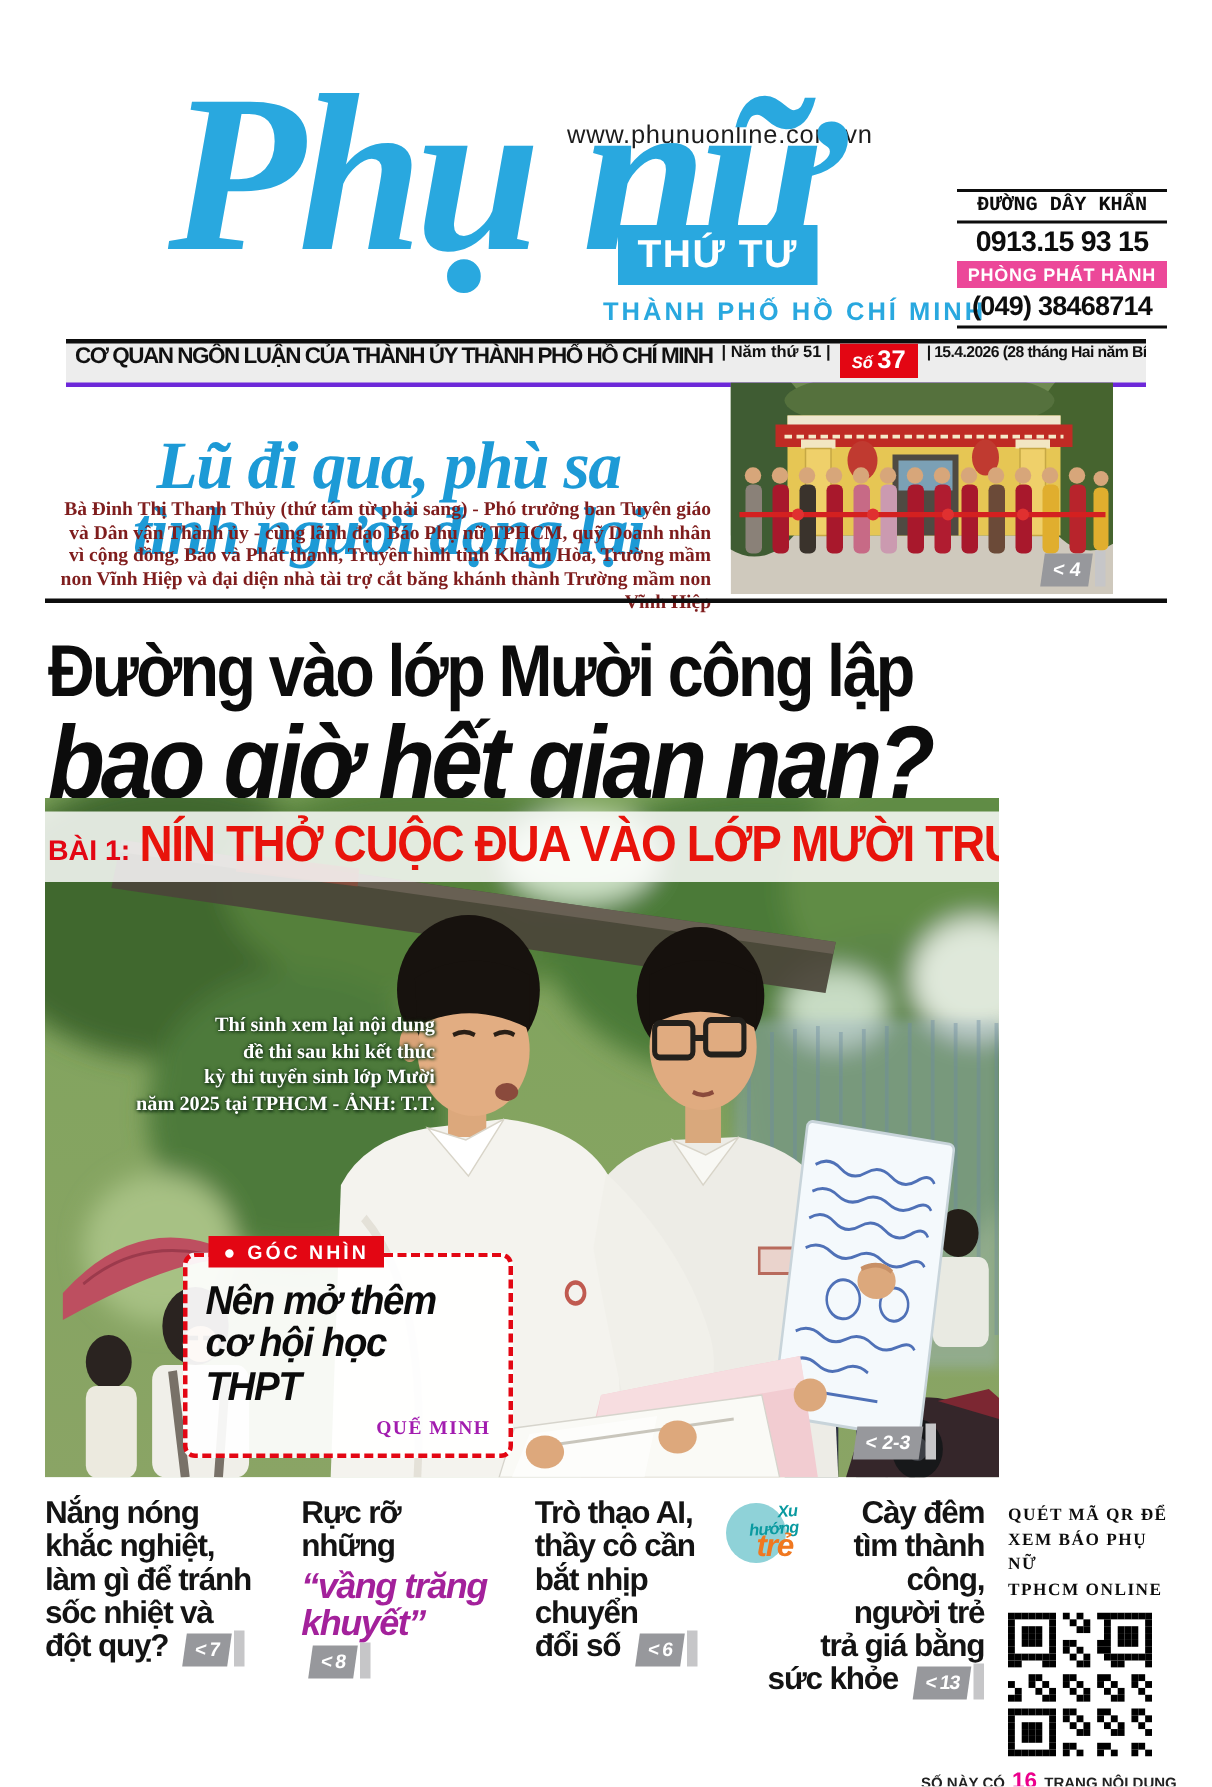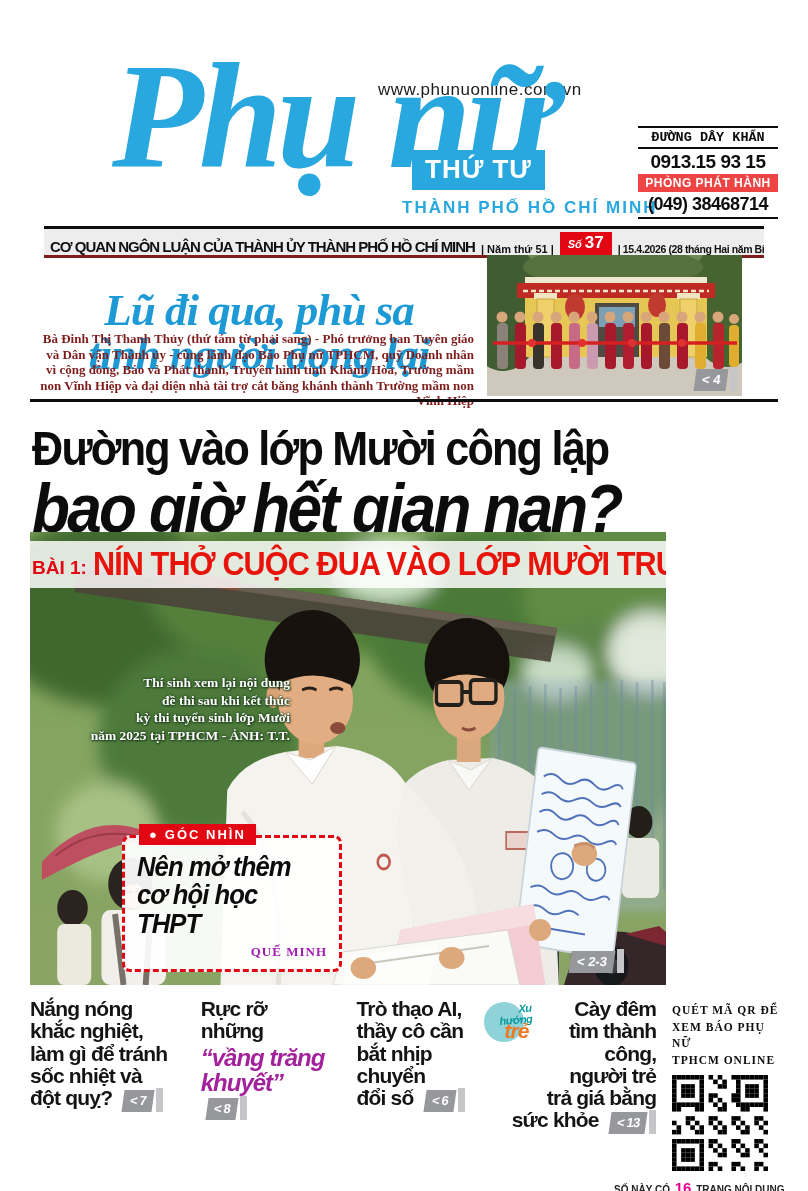--- a/index.html
+++ b/index.html
@@ -8,25 +8,25 @@
   
   .website{position:absolute;left:378px;top:80px;font-size:17px;font-weight:400;letter-spacing:.5px;color:#1c1c1c;}
   .logo{position:absolute;left:112px;top:34px;font-family:"Liberation Serif",serif;font-style:italic;font-weight:bold;
         font-size:150px;line-height:1.1;color:#29a8df;letter-spacing:-5px;z-index:1;}
   .weekday-box{position:absolute;left:412px;top:150px;background:#29a8df;color:#fff;font-weight:bold;
         font-size:26px;letter-spacing:1px;padding:4px 13px 5px;z-index:2;}
   .city{position:absolute;left:402px;top:198px;color:#29a8df;font-weight:bold;font-size:17px;letter-spacing:2px;z-index:2;}
   .contact{position:absolute;left:638px;top:126px;width:140px;text-align:center;color:#0d0d0d;z-index:2;}
   .contact .l1{font-size:13.5px;font-weight:800;border-top:2px solid #0d0d0d;border-bottom:2px solid #0d0d0d;padding:2px 0;font-family:Liberation Mono, monospace;}
   .contact .l2{font-size:19px;font-weight:900;letter-spacing:-.5px;padding:2px 0 1px;}
-  .contact .l3{background:#ef4444;color:#fff;font-size:12px;font-weight:800;padding:2px 0;letter-spacing:.5px;}
+  .contact .l3{background:#ec4899;color:#fff;font-size:12px;font-weight:800;padding:2px 0;letter-spacing:.5px;}
   .contact .l4{font-size:18px;font-weight:900;letter-spacing:-.5px;padding:2px 0;border-bottom:2px solid #0d0d0d;}
   
   .issue-bar{position:absolute;left:44px;right:44px;top:226px;height:26px;background:#ededed;
-        border-top:3px solid #0d0d0d;border-bottom:3px solid #7f1d1d;display:flex;align-items:flex-end;
+        border-top:3px solid #0d0d0d;border-bottom:3px solid #6d28d9;display:flex;align-items:flex-start;
         gap:6px;padding:0 6px;white-space:nowrap;overflow:hidden;}
   .issue-bar .organ{font-size:15px;font-weight:800;letter-spacing:-1px;}
   .issue-bar .year{font-size:11px;font-weight:700;}
   .issue-box{background:#e30613;color:#fff;display:flex;align-items:baseline;gap:3px;padding:1px 8px 2px;}
   .issue-box .w{font-size:11px;font-style:italic;font-weight:700;}
   .issue-box .n{font-size:17px;font-weight:900;}
   .issue-bar .date{font-size:10.5px;font-weight:700;letter-spacing:-.4px;}
   
   .flood-headline{position:absolute;left:40px;top:252px;width:438px;text-align:center;
         font-family:"Liberation Serif",serif;font-style:italic;font-weight:bold;color:#1d9ad6;

